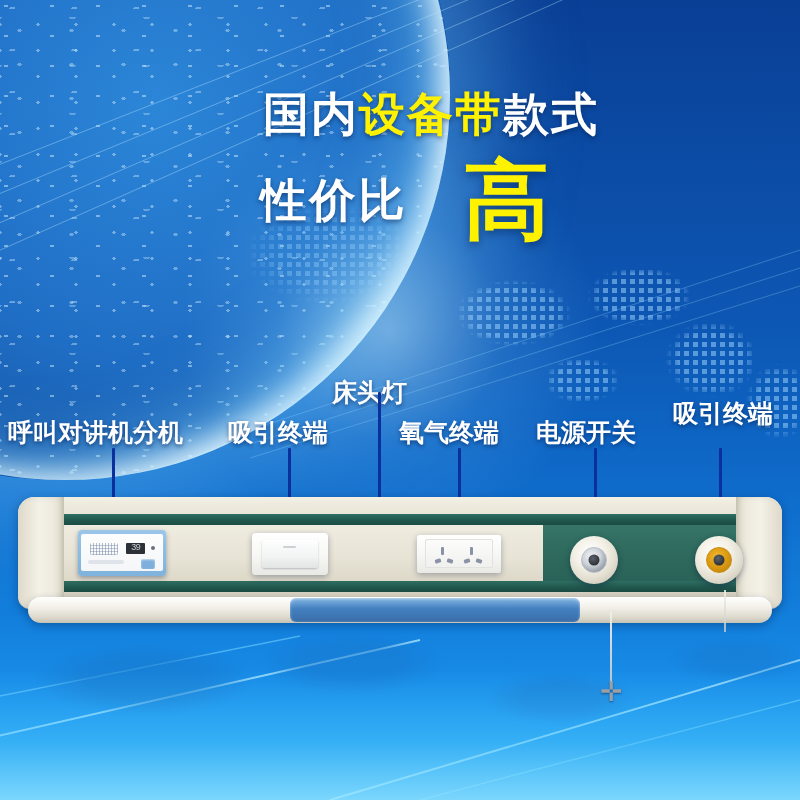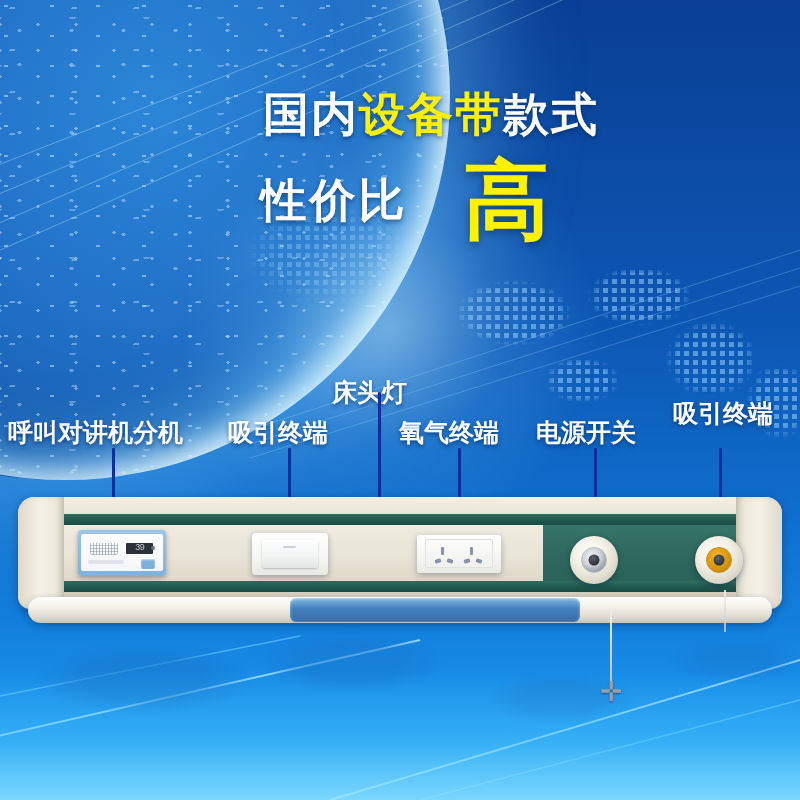--- a/index.html
+++ b/index.html
@@ -192,21 +192,21 @@
     border-radius:2px;
   }
   .grille {
     position:absolute; left:9px; top:9px; width:28px; height:12px;
     background:
       repeating-linear-gradient(90deg, rgba(120,140,165,.55) 0 1px, transparent 1px 3px),
       repeating-linear-gradient(0deg, rgba(120,140,165,.45) 0 1px, transparent 1px 3px);
     border-radius:2px;
   }
   .display {
-    position:absolute; left:45px; top:9px; width:27px; height:11px;
+    position:absolute; left:45px; top:9px; width:19px; height:11px;
     background:#2c3138; border-radius:1px;
     color:#c9ccd2; font-size:9px; line-height:11px; text-align:center;
     font-family:"Liberation Mono","DejaVu Sans Mono",monospace; letter-spacing:-1px;
   }
   .led { position:absolute; left:70px; top:12px; width:4px; height:4px; border-radius:50%; background:#6a7280; }
   .bar { position:absolute; left:7px; top:26px; width:36px; height:4px; background:#dfe4ea; border-radius:2px; }
   .blue-btn { position:absolute; left:60px; top:25px; width:14px; height:10px; background:#7fb0dd; border-radius:2px; box-shadow:inset 0 1px 2px rgba(255,255,255,.6); }
 
   .switch {
     position:absolute; left:252px; top:533px; width:76px; height:42px;

